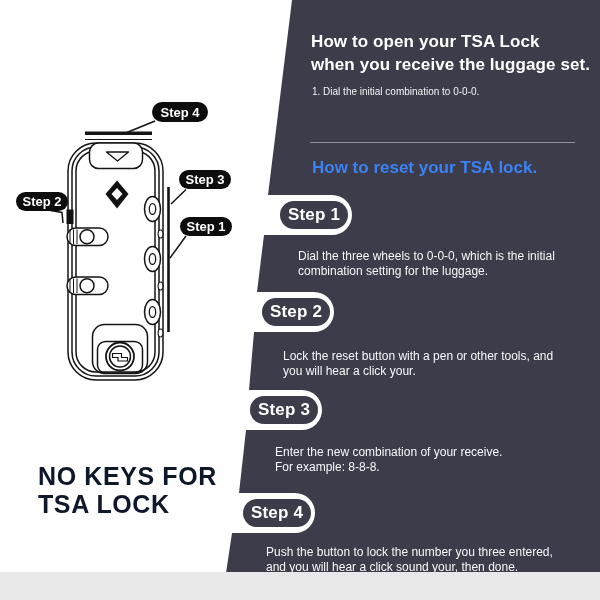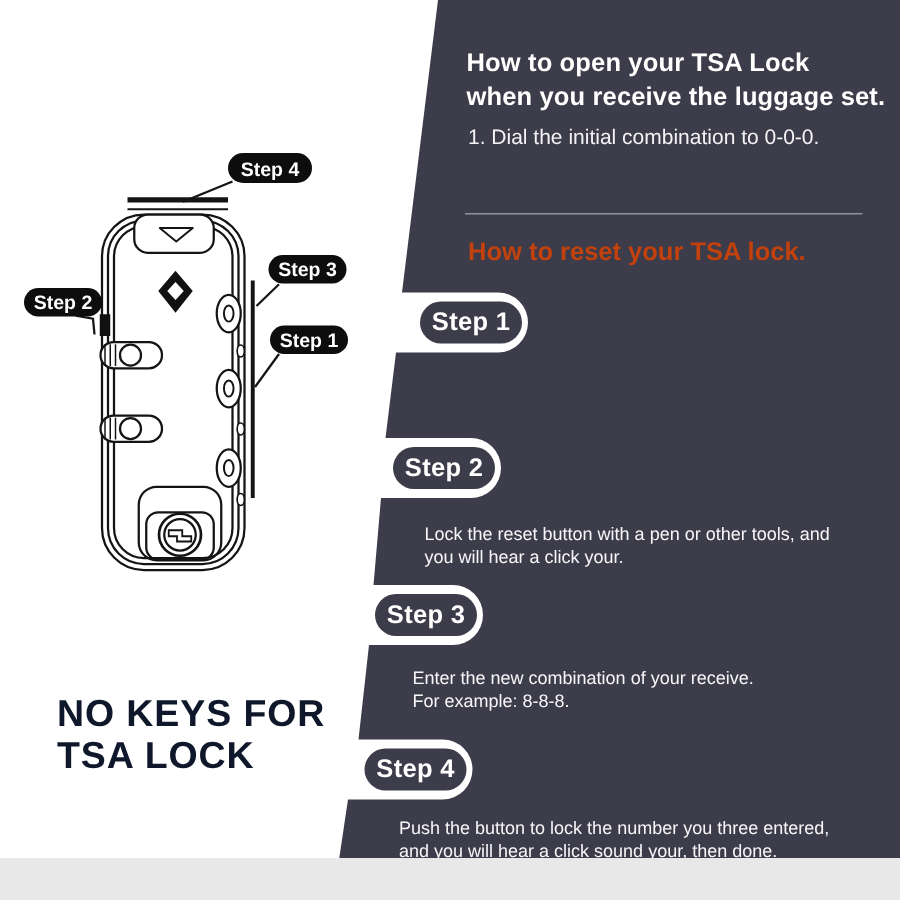--- a/index.html
+++ b/index.html
@@ -8,24 +8,24 @@
     overflow:hidden;font-family:"Liberation Sans","DejaVu Sans",sans-serif;
     -webkit-font-smoothing:antialiased;
   }
   .stage svg{position:absolute;left:0;top:0;}
   .abs{position:absolute;}
   
   .open-title{
     left:311px;top:31px;color:#ffffff;font-size:17px;font-weight:bold;
     line-height:22.5px;letter-spacing:.1px;white-space:nowrap;
   }
-  .open-item{color:#f3f3f5;font-size:14px;line-height:13px;white-space:nowrap;left:312px;}
+  .open-item{color:#f3f3f5;font-size:10px;line-height:13px;white-space:nowrap;left:312px;}
   .divider{left:310px;top:142px;width:265px;height:1px;background:#92929d;}
   .reset-title{
-    left:312px;top:158px;color:#c2410c;font-size:17px;font-weight:bold;white-space:nowrap;
+    left:312px;top:158px;color:#3b82f6;font-size:17px;font-weight:bold;white-space:nowrap;
   }
   .step-pill{
     background:#3c3c4a;color:#ffffff;border-radius:14px;width:68px;height:28px;
     display:flex;align-items:center;justify-content:center;
     font-size:17px;font-weight:bold;white-space:nowrap;letter-spacing:.2px;
   }
   .step-text{color:#f7f7f9;font-size:12px;line-height:15px;}
   .step-text div{white-space:nowrap;}
   
   .diagram-pill{
@@ -124,20 +124,24 @@
 
   <div class="abs divider"></div>
 
   <div class="abs reset-title">How to reset your TSA lock.</div>
 
   <div class="abs step-pill" style="left:280px;top:201px;">Step 1</div>
   <div class="abs step-pill" style="left:262px;top:298px;">Step 2</div>
   <div class="abs step-pill" style="left:250px;top:396px;">Step 3</div>
   <div class="abs step-pill" style="left:243px;top:499px;">Step 4</div>
 
+  <div class="abs step-text" style="left:298px;top:249px;">
+    <div>Dial the three wheels to 0-0-0, which is the initial</div>
+    <div>combination setting for the luggage.</div>
+  </div>
   <div class="abs step-text" style="left:283px;top:349px;">
     <div>Lock the reset button with a pen or other tools, and</div>
     <div>you will hear a click your.</div>
   </div>
   <div class="abs step-text" style="left:275px;top:445px;">
     <div>Enter the new combination of your receive.</div>
     <div>For example: 8-8-8.</div>
   </div>
   <div class="abs step-text" style="left:266px;top:545px;">
     <div>Push the button to lock the number you three entered,</div>

